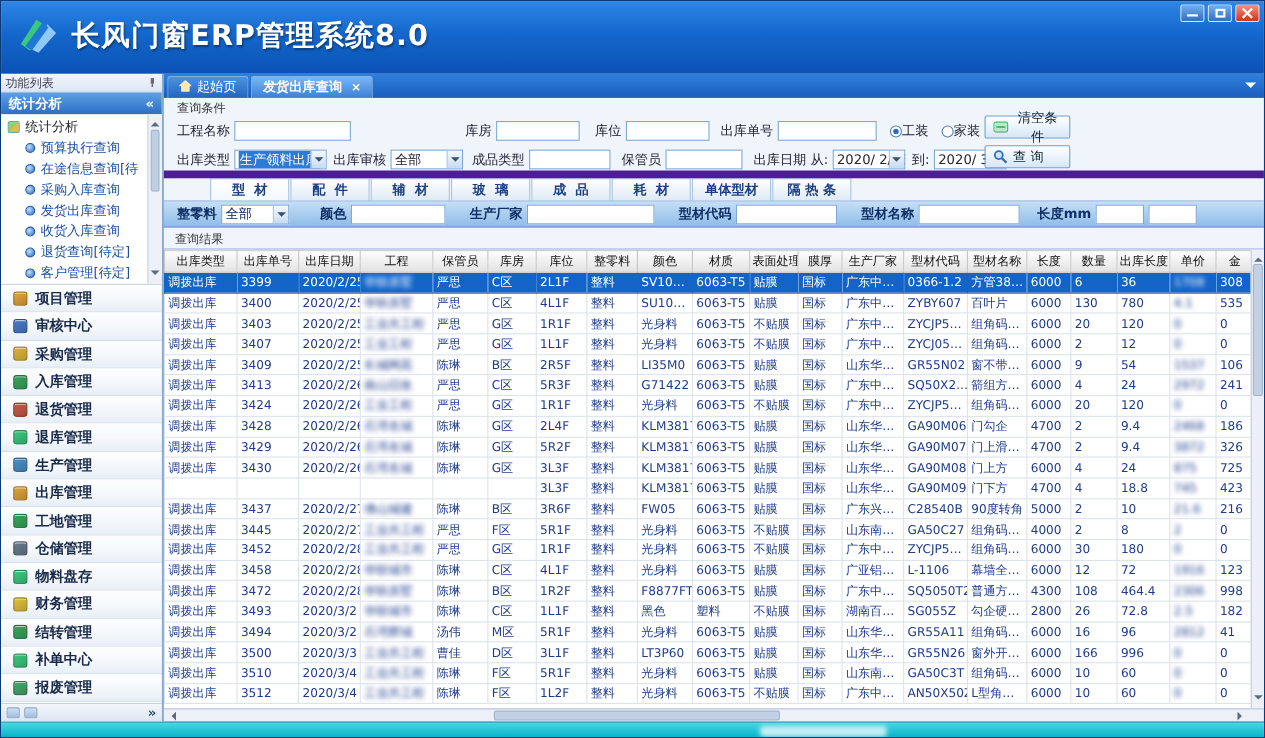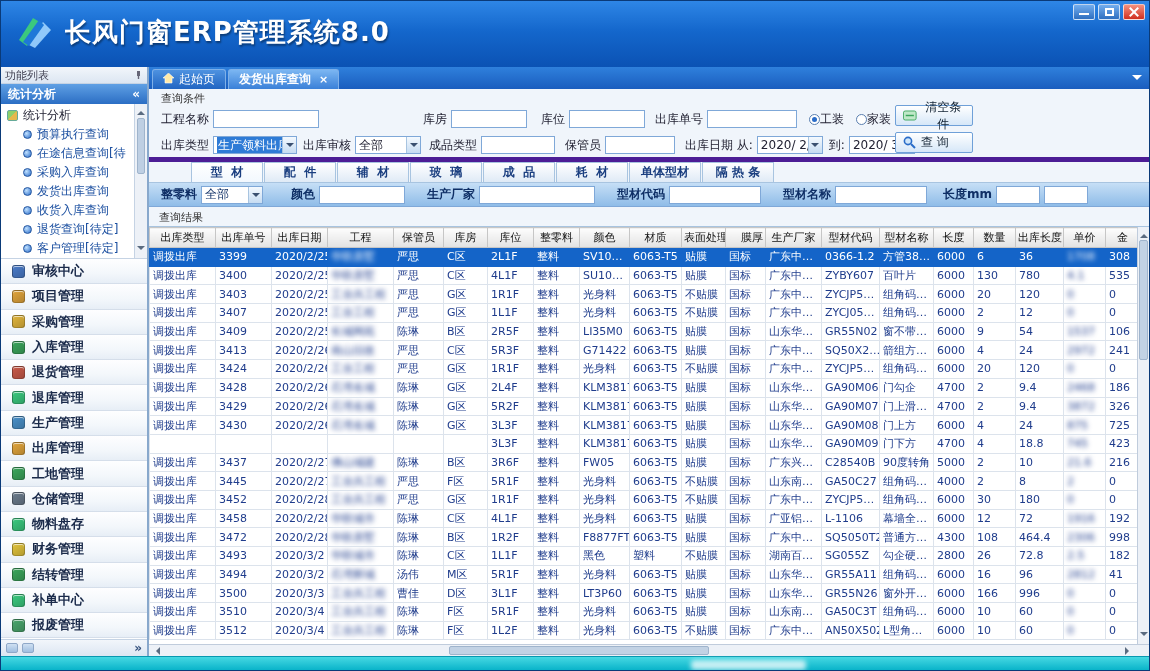--- a/index.html
+++ b/index.html
@@ -73,21 +73,21 @@
     align-items:flex-end; padding-left:3px; position:relative; flex:none; }
   .tab { height:20px; display:flex; align-items:center; gap:5px; padding:0 10px; font-size:12px;
     color:#fff; background:linear-gradient(180deg,#4E92E0,#2165C2); border:1px solid #7FB0E8;
     border-bottom:none; border-radius:3px 3px 0 0; margin-right:2px; cursor:pointer; white-space:nowrap; }
   .tab.active { background:linear-gradient(180deg,#7BB6F2,#3A80D8); font-weight:bold; }
   .tab-close { margin-left:3px; font-size:11px; line-height:1; cursor:pointer; }
   .tab-caret { position:absolute; right:7px; top:8px; width:0; height:0;
     border:5px solid transparent; border-top-color:#fff; cursor:pointer; }
 
   
-  .query-panel { height:73px; background:#F0F5FB; border-bottom:5px solid #4c1d95;
+  .query-panel { height:73px; background:#F0F5FB; border-bottom:7px solid #4c1d95;
     position:relative; padding:2px 0 0 12px; flex:none; }
   .qcap { font-size:11px; color:#333; height:15px; }
   .q-row { display:flex; align-items:center; height:26px; font-size:12px; color:#223; }
   .qlbl { white-space:nowrap; margin-right:4px; }
   .tbox { height:18px; border:1px solid #7FA8D8; background:#fff; font-size:12px;
     padding:0 3px; font-family:inherit; }
   .combo { position:relative; height:18px; border:1px solid #7FA8D8; background:#fff;
     font-size:12px; display:flex; align-items:center; padding:0 16px 0 3px; white-space:nowrap;
     overflow:hidden; cursor:pointer; }
   .combo .drop { position:absolute; right:0; top:0; bottom:0; width:14px;
@@ -225,26 +225,26 @@
             </div>
           </div>
         <div class="tree-scroll">
           <div class="tri-up"></div>
           <div class="tree-thumb"></div>
           <div class="tri-dn"></div>
         </div>
       </div>
       <div class="menu">
           <div class="menu-item">
+            <span class="menu-ico" style="background: linear-gradient(145deg, rgb(224, 164, 60), rgba(0, 0, 0, 0.25) 130%) rgb(224, 164, 60);"></span>
+            <span>项目管理</span>
+          </div>
+          <div class="menu-item">
             <span class="menu-ico" style="background: linear-gradient(145deg, rgb(74, 123, 200), rgba(0, 0, 0, 0.25) 130%) rgb(74, 123, 200);"></span>
             <span>审核中心</span>
-          </div>
-          <div class="menu-item">
-            <span class="menu-ico" style="background: linear-gradient(145deg, rgb(224, 164, 60), rgba(0, 0, 0, 0.25) 130%) rgb(224, 164, 60);"></span>
-            <span>项目管理</span>
           </div>
           <div class="menu-item">
             <span class="menu-ico" style="background: linear-gradient(145deg, rgb(224, 180, 60), rgba(0, 0, 0, 0.25) 130%) rgb(224, 180, 60);"></span>
             <span>采购管理</span>
           </div>
           <div class="menu-item">
             <span class="menu-ico" style="background: linear-gradient(145deg, rgb(59, 165, 92), rgba(0, 0, 0, 0.25) 130%) rgb(59, 165, 92);"></span>
             <span>入库管理</span>
           </div>
           <div class="menu-item">
@@ -425,21 +425,21 @@
                   <th style="width: 56px;">出库单号</th>
                   <th style="width: 56px;">出库日期</th>
                   <th style="width: 66px;">工程</th>
                   <th style="width: 50px;">保管员</th>
                   <th style="width: 44px;">库房</th>
                   <th style="width: 46px;">库位</th>
                   <th style="width: 46px;">整零料</th>
                   <th style="width: 50px;">颜色</th>
                   <th style="width: 52px;">材质</th>
                   <th style="width: 44px;">表面处理</th>
-                  <th style="width: 40px; text-align: right;">膜厚</th>
+                  <th style="width: 40px;">膜厚</th>
                   <th style="width: 56px;">生产厂家</th>
                   <th style="width: 58px;">型材代码</th>
                   <th style="width: 54px;">型材名称</th>
                   <th style="width: 40px;">长度</th>
                   <th style="width: 42px;">数量</th>
                   <th style="width: 48px;">出库长度</th>
                   <th style="width: 42px;">单价</th>
                   <th style="width: 34px;">金</th>
                 </tr>
               </thead>
@@ -765,21 +765,21 @@
                   <td><span>6063-T5</span></td>
                   <td><span>贴膜</span></td>
                   <td><span>国标</span></td>
                   <td><span>广亚铝…</span></td>
                   <td><span>L-1106</span></td>
                   <td><span>幕墙全…</span></td>
                   <td><span>6000</span></td>
                   <td><span>12</span></td>
                   <td><span>72</span></td>
                   <td><span class="blurred">1916</span></td>
-                  <td><span>192</span></td>
+                  <td><span>123</span></td>
                 </tr>
                 <tr>
                   <td><span>调拨出库</span></td>
                   <td><span>3472</span></td>
                   <td><span>2020/2/28</span></td>
                   <td><span class="blurred">华联原墅</span></td>
                   <td><span>陈琳</span></td>
                   <td><span>B区</span></td>
                   <td><span>1R2F</span></td>
                   <td><span>整料</span></td>

